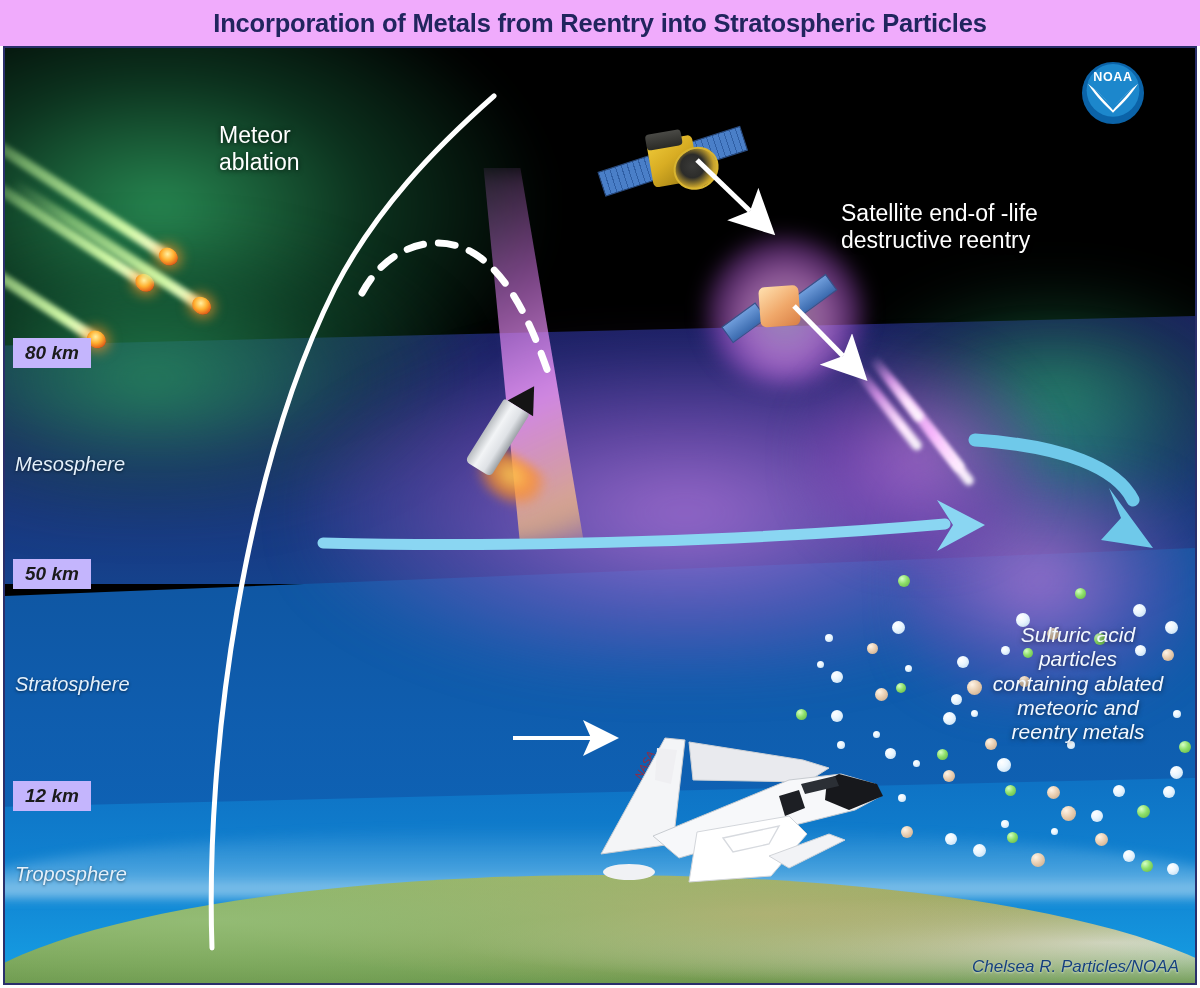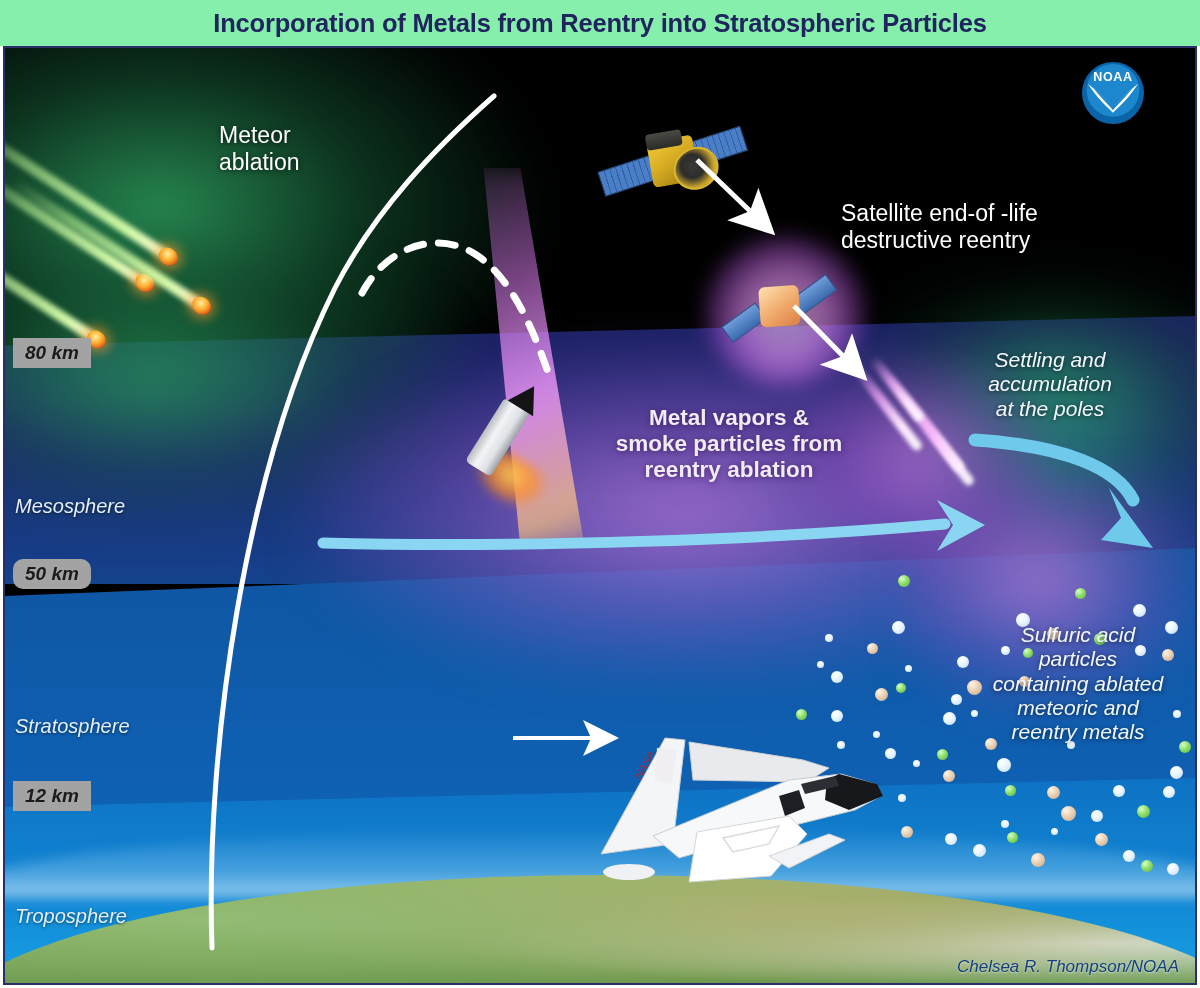--- a/index.html
+++ b/index.html
@@ -13,21 +13,21 @@
   #page {
     position: relative;
     width: 1200px; height: 988px;
     background: #ffffff;
   }
 
   
   #title-bar {
     position: absolute; left: 0; top: 0; width: 1200px; height: 46px;
     display: flex; align-items: center; justify-content: center;
-    background: #86efac;
+    background: #f0abfc;
   }
   #title-text {
     font-size: 25.5px; font-weight: bold; color: #21255e;
     letter-spacing: -0.2px; white-space: nowrap;
   }
 
   
   #figure {
     position: absolute; left: 3px; top: 46px;
     width: 1194px; height: 939px;
@@ -108,36 +108,35 @@
   #earth-haze {
     position: absolute; left: -60px; bottom: 86px; width: 1320px; height: 70px;
     border-radius: 50% 50% 0 0 / 100% 100% 0 0;
     background: linear-gradient(180deg, rgba(120,190,235,0.0) 0%, rgba(150,205,240,0.45) 70%, rgba(190,225,245,0.8) 100%);
     filter: blur(6px);
   }
 
   
   .alt-chip {
     position: absolute;
-    background: #a3a3a3;
+    background: #c4b5fd;
     color: #1b1b1b;
     font-style: italic; font-weight: bold;
     font-size: 19px;
     padding: 5px 12px 6px 12px;
     white-space: nowrap;
     line-height: 1;
   }
   .layer-name {
     position: absolute;
     color: #e4f0fb;
     font-style: italic;
     font-size: 20px;
     white-space: nowrap;
     text-shadow: 0 1px 3px rgba(0,0,0,0.55);
-    margin-top: 42px;
   }
 
   
   .anno { position: absolute; white-space: pre-line; line-height: 1.16; }
   .anno-white {
     color: #ffffff; font-size: 23px;
     text-shadow: 0 1px 5px rgba(0,0,0,0.7);
   }
   .anno-green {
     color: #8be8a8; font-size: 22.5px; font-weight: bold;
@@ -472,47 +471,41 @@
         <path d="M508 690 L586 690" fill="none" stroke="#ffffff" stroke-width="4" marker-end="url(#arrow-white)"></path>
 
         <path d="M318 495 C 520 500, 760 492, 940 476" fill="none" stroke="#8ad6f2" stroke-width="11" stroke-linecap="round"></path>
         <path d="M932 452 L980 477 L932 503 L948 477 Z" fill="#8ad6f2"></path>
 
         <path d="M970 392 C 1060 398, 1112 420, 1128 452" fill="none" stroke="#6fc9ea" stroke-width="13" stroke-linecap="round"></path>
         <path d="M1104 440 L1148 500 L1096 492 L1116 470 Z" fill="#6fc9ea"></path>
       </svg>
 
       <div class="alt-chip" style="left:8px; top:290px;">80 km</div>
-      <div class="alt-chip" style="left:8px; top:511px;border-radius:10px;">50 km</div>
+      <div class="alt-chip" style="left:8px; top:511px;">50 km</div>
       <div class="alt-chip" style="left:8px; top:733px;">12 km</div>
 
       <div class="layer-name" style="left:10px; top:405px;">Mesosphere</div>
       <div class="layer-name" style="left:10px; top:625px;">Stratosphere</div>
       <div class="layer-name" style="left:10px; top:815px;">Troposphere</div>
 
       <div class="anno anno-white" id="meteor-ablation-label">Meteor
 ablation</div>
       <div class="anno anno-white" id="satellite-eol-label">Satellite end-of -life
 destructive reentry</div>
-      <div class="anno anno-bold-white" id="metal-vapors-label">Metal vapors &amp;
-smoke particles from
-reentry ablation</div>
-      <div class="anno anno-ital-white" id="settling-label">Settling and
-accumulation
-at the poles</div>
       <div class="anno anno-ital-white" id="sulfuric-label">Sulfuric acid particles
 containing ablated
 meteoric and
 reentry metals</div>
 
       <svg id="noaa-logo" viewBox="0 0 100 100">
         <circle cx="50" cy="50" r="47" fill="#0b63a8"></circle>
         <circle cx="50" cy="46" r="40" fill="#1c87cc"></circle>
         <path d="M12 36 C 30 50, 42 62, 50 74 C 58 62, 70 50, 88 36 C 74 58, 62 68, 50 80 C 38 68, 26 58, 12 36 Z" fill="#ffffff"></path>
         <path d="M20 42 C 34 54, 44 64, 50 72 C 56 64, 66 54, 80 42 C 68 58, 58 66, 50 76 C 42 66, 32 58, 20 42 Z" fill="#1c87cc"></path>
         <text x="50" y="32" font-size="19" font-weight="bold" fill="#ffffff" text-anchor="middle" font-family="Liberation Sans, sans-serif" letter-spacing="1">NOAA</text>
       </svg>
 
-      <div id="credit-label">Chelsea R. Thompson/NOAA</div>
+      <div id="credit-label">Chelsea R. Particles/NOAA</div>
 
     </div>
   </div>
 </div>
 
 </body></html>

